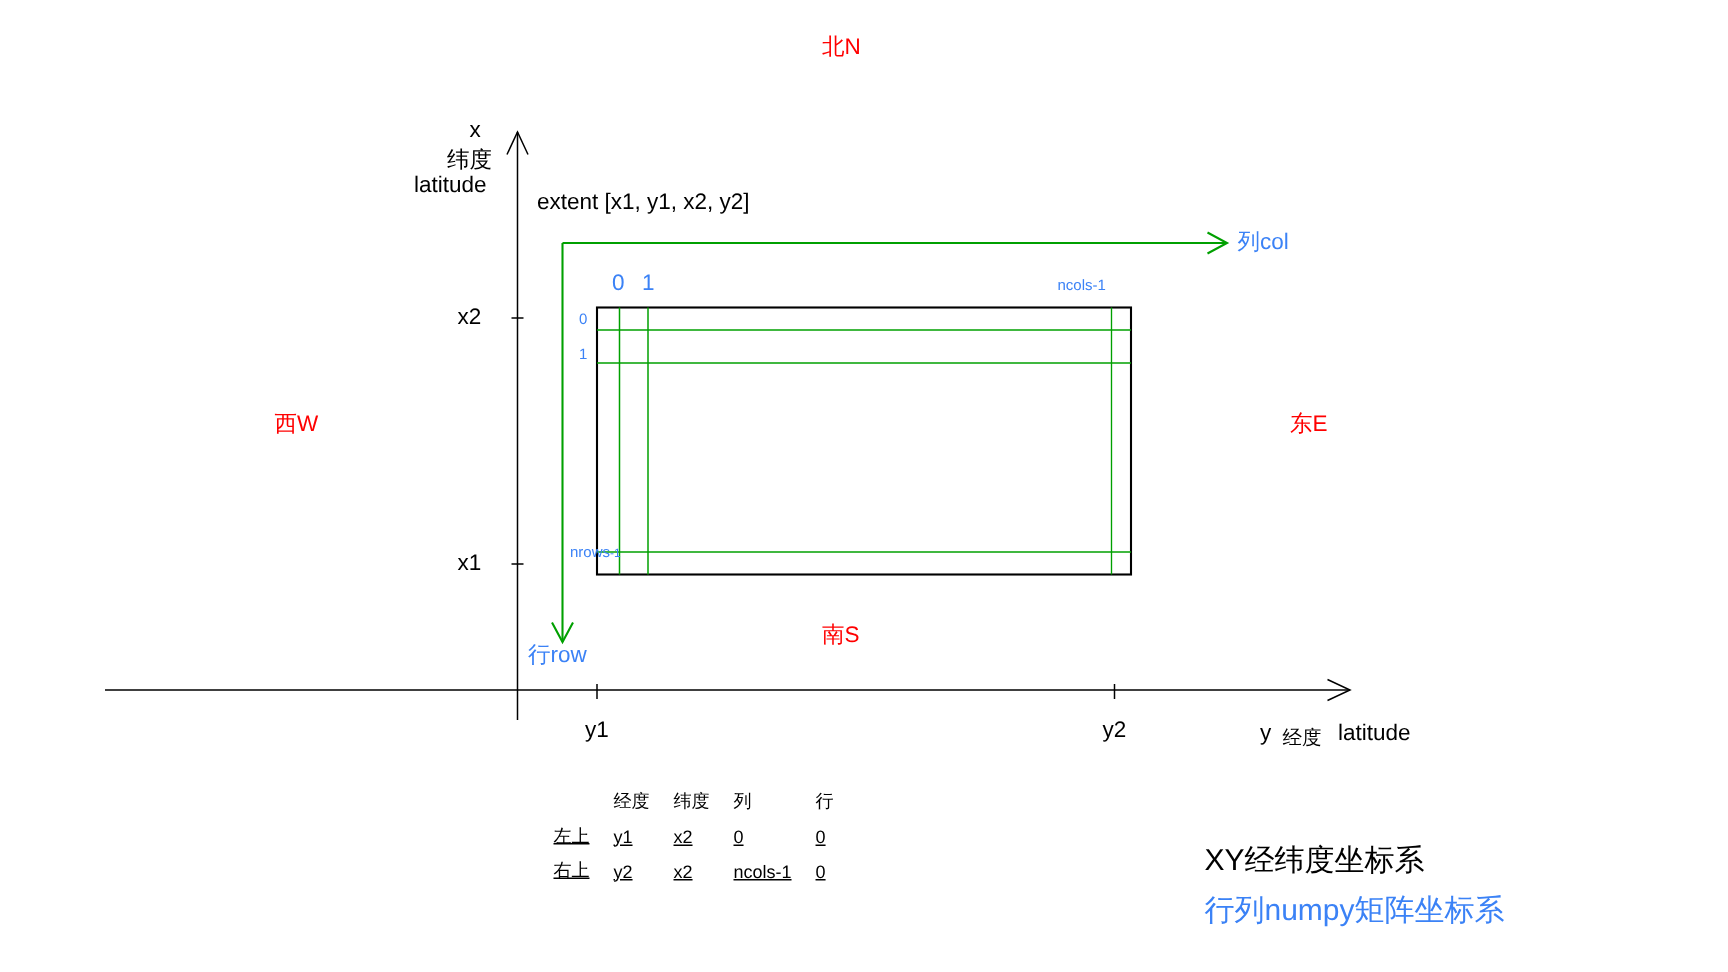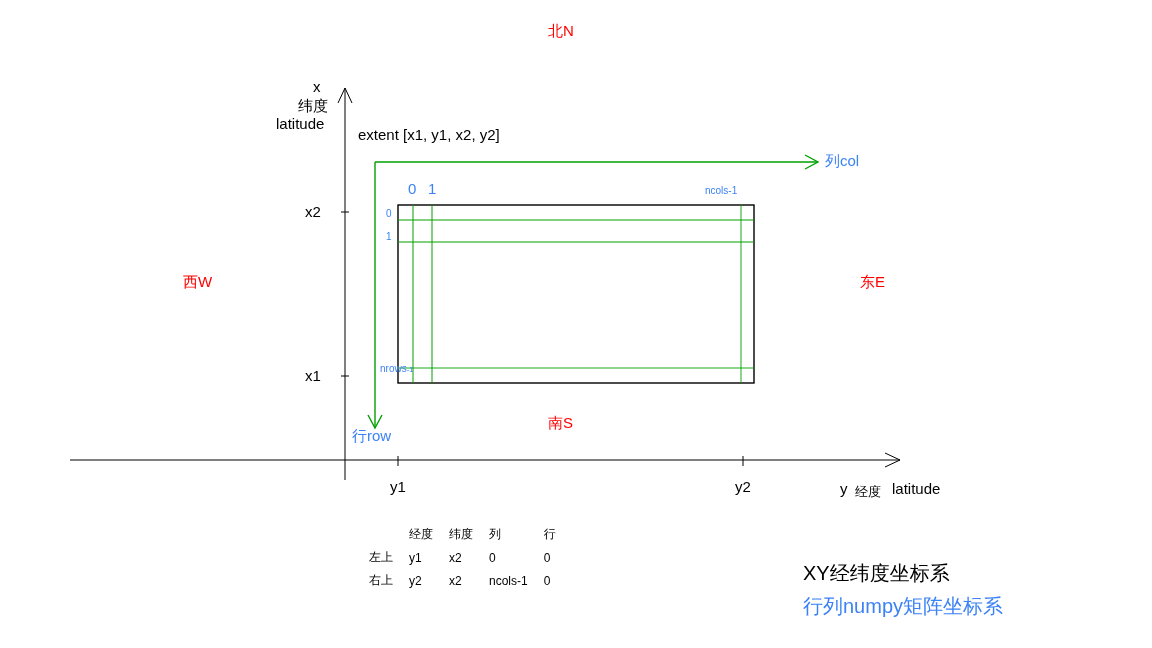--- a/index.html
+++ b/index.html
@@ -24,20 +24,21 @@
   .med { font-size: 15px; }
   .big { font-size: 20px; }
   .tick { font-size: 15px; }
   .tbl {
     font-size: 12px;
     color: #000000;
   }
   .tbl td {
     padding: 2px 14px 2px 0;
     white-space: nowrap;
+    text-decoration: underline;
   }
   .tbl th {
     text-align: left;
     font-weight: normal;
     padding: 2px 14px 2px 0;
   }
 </style>
 </head>
 <body>
 

